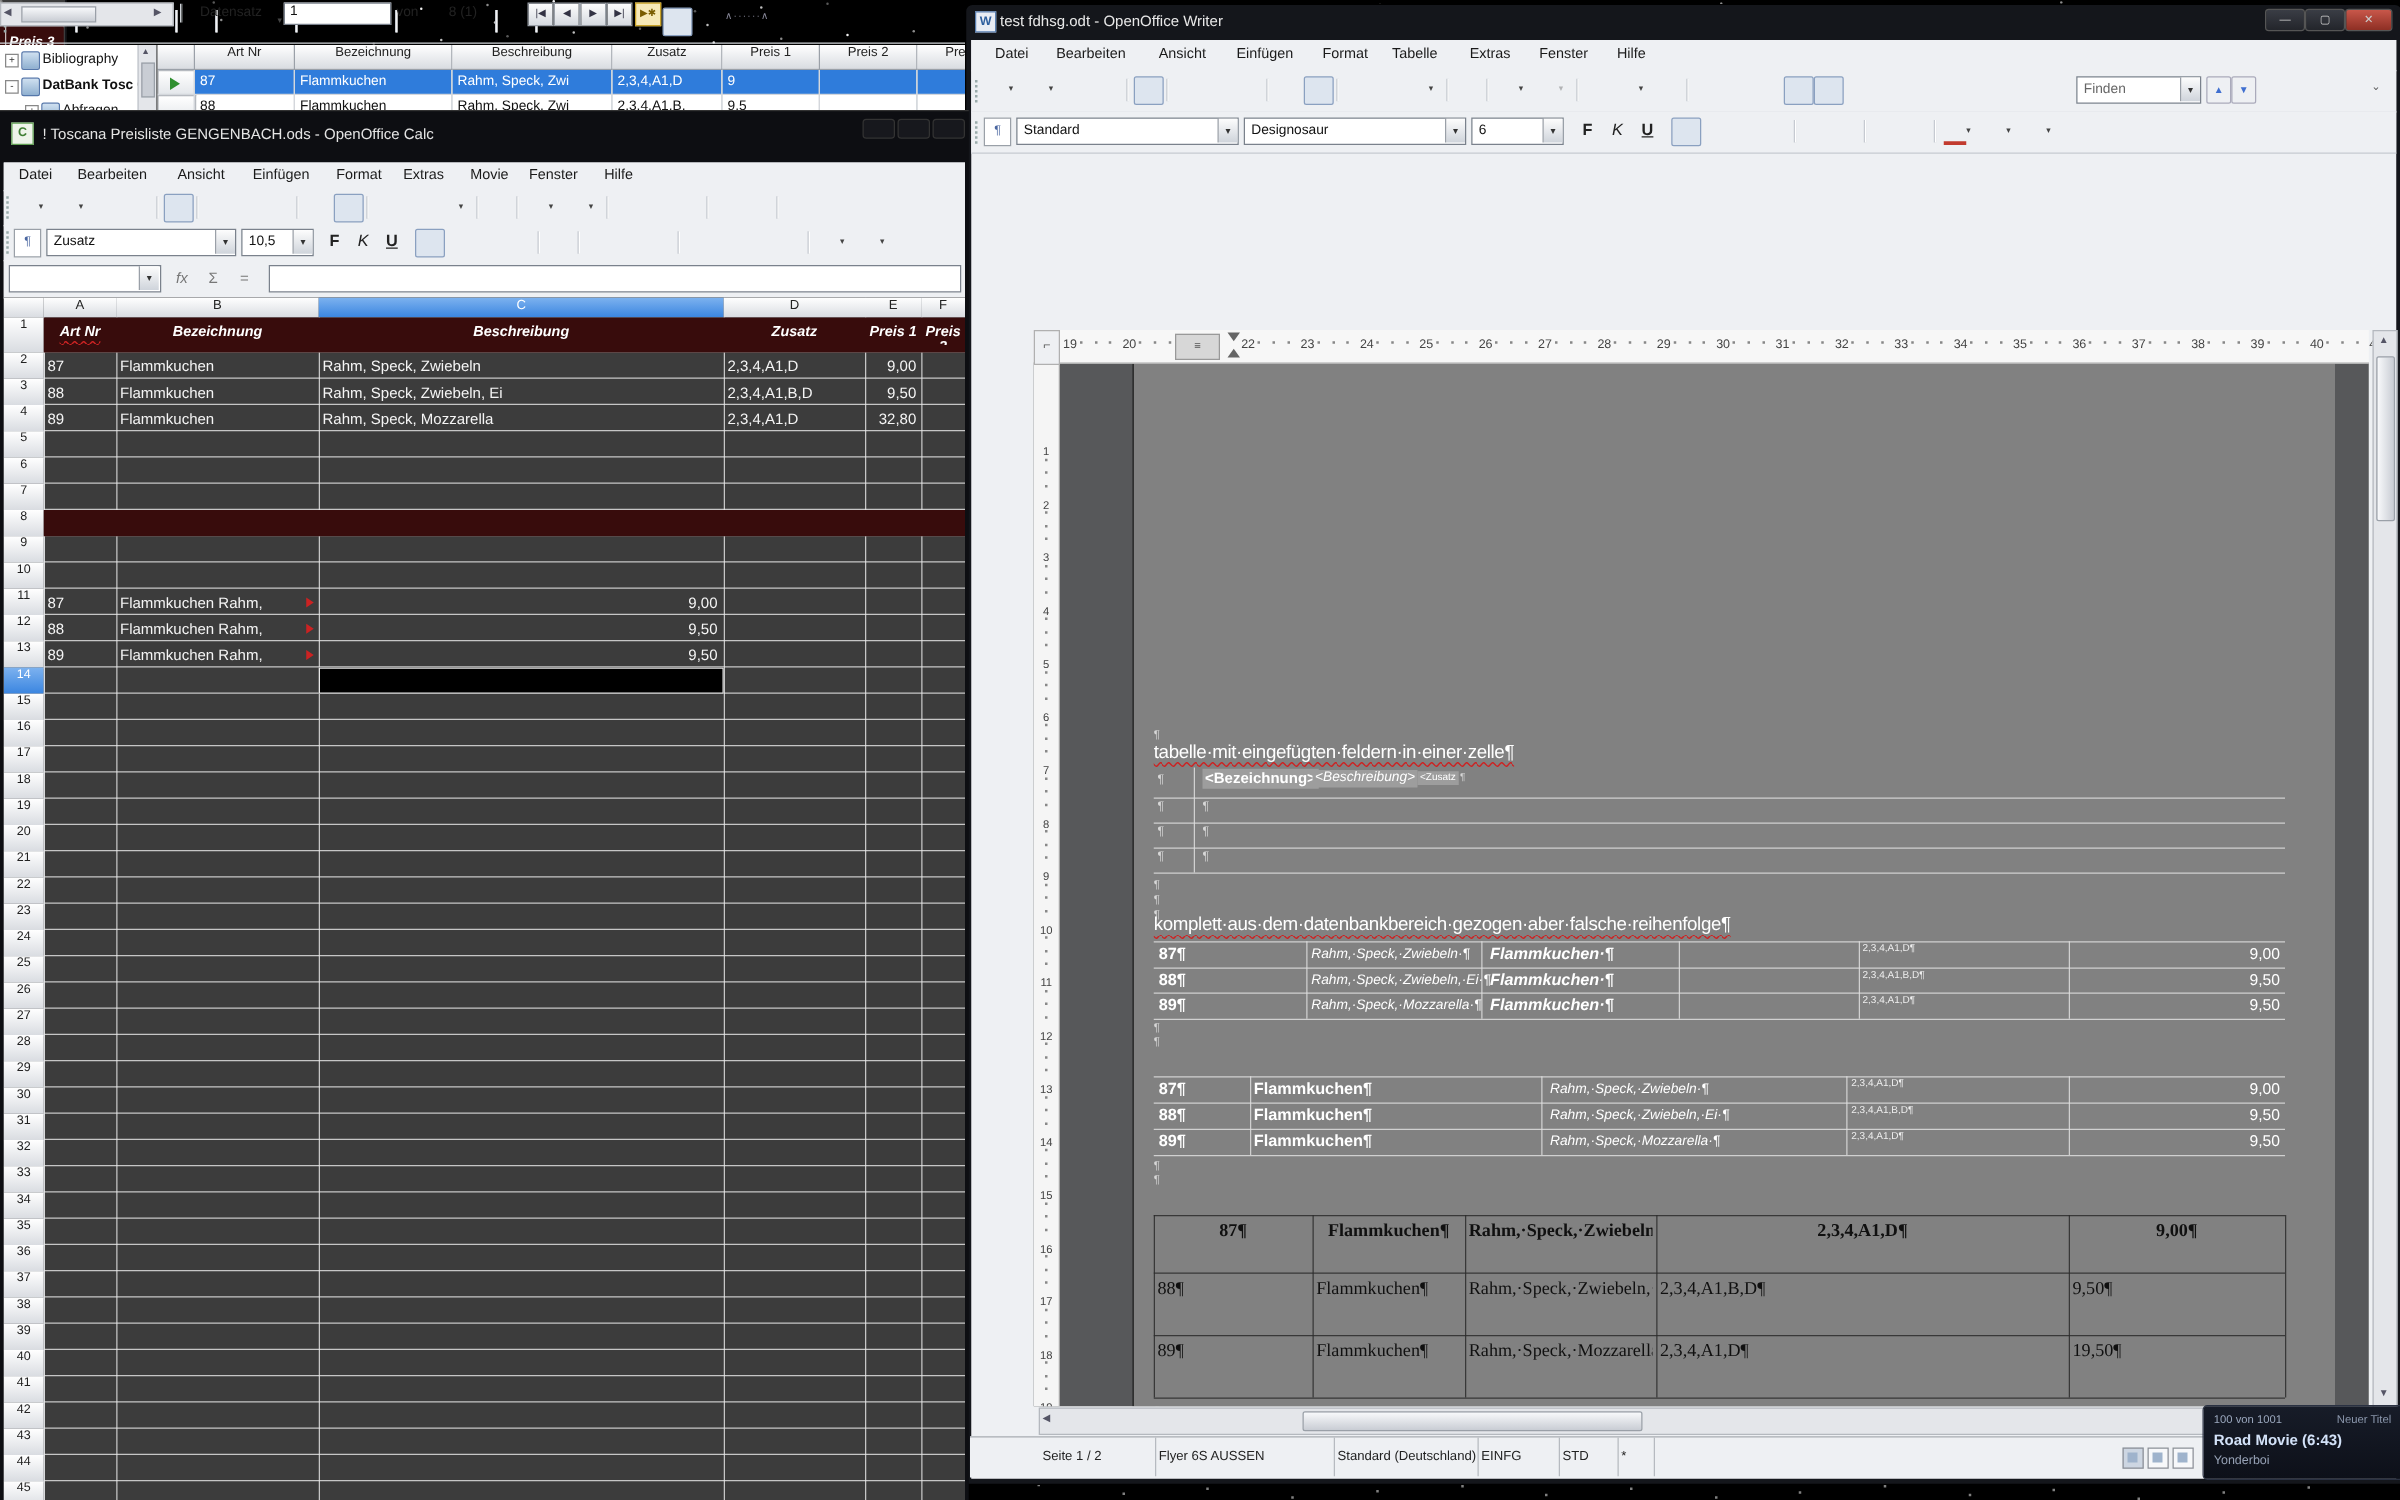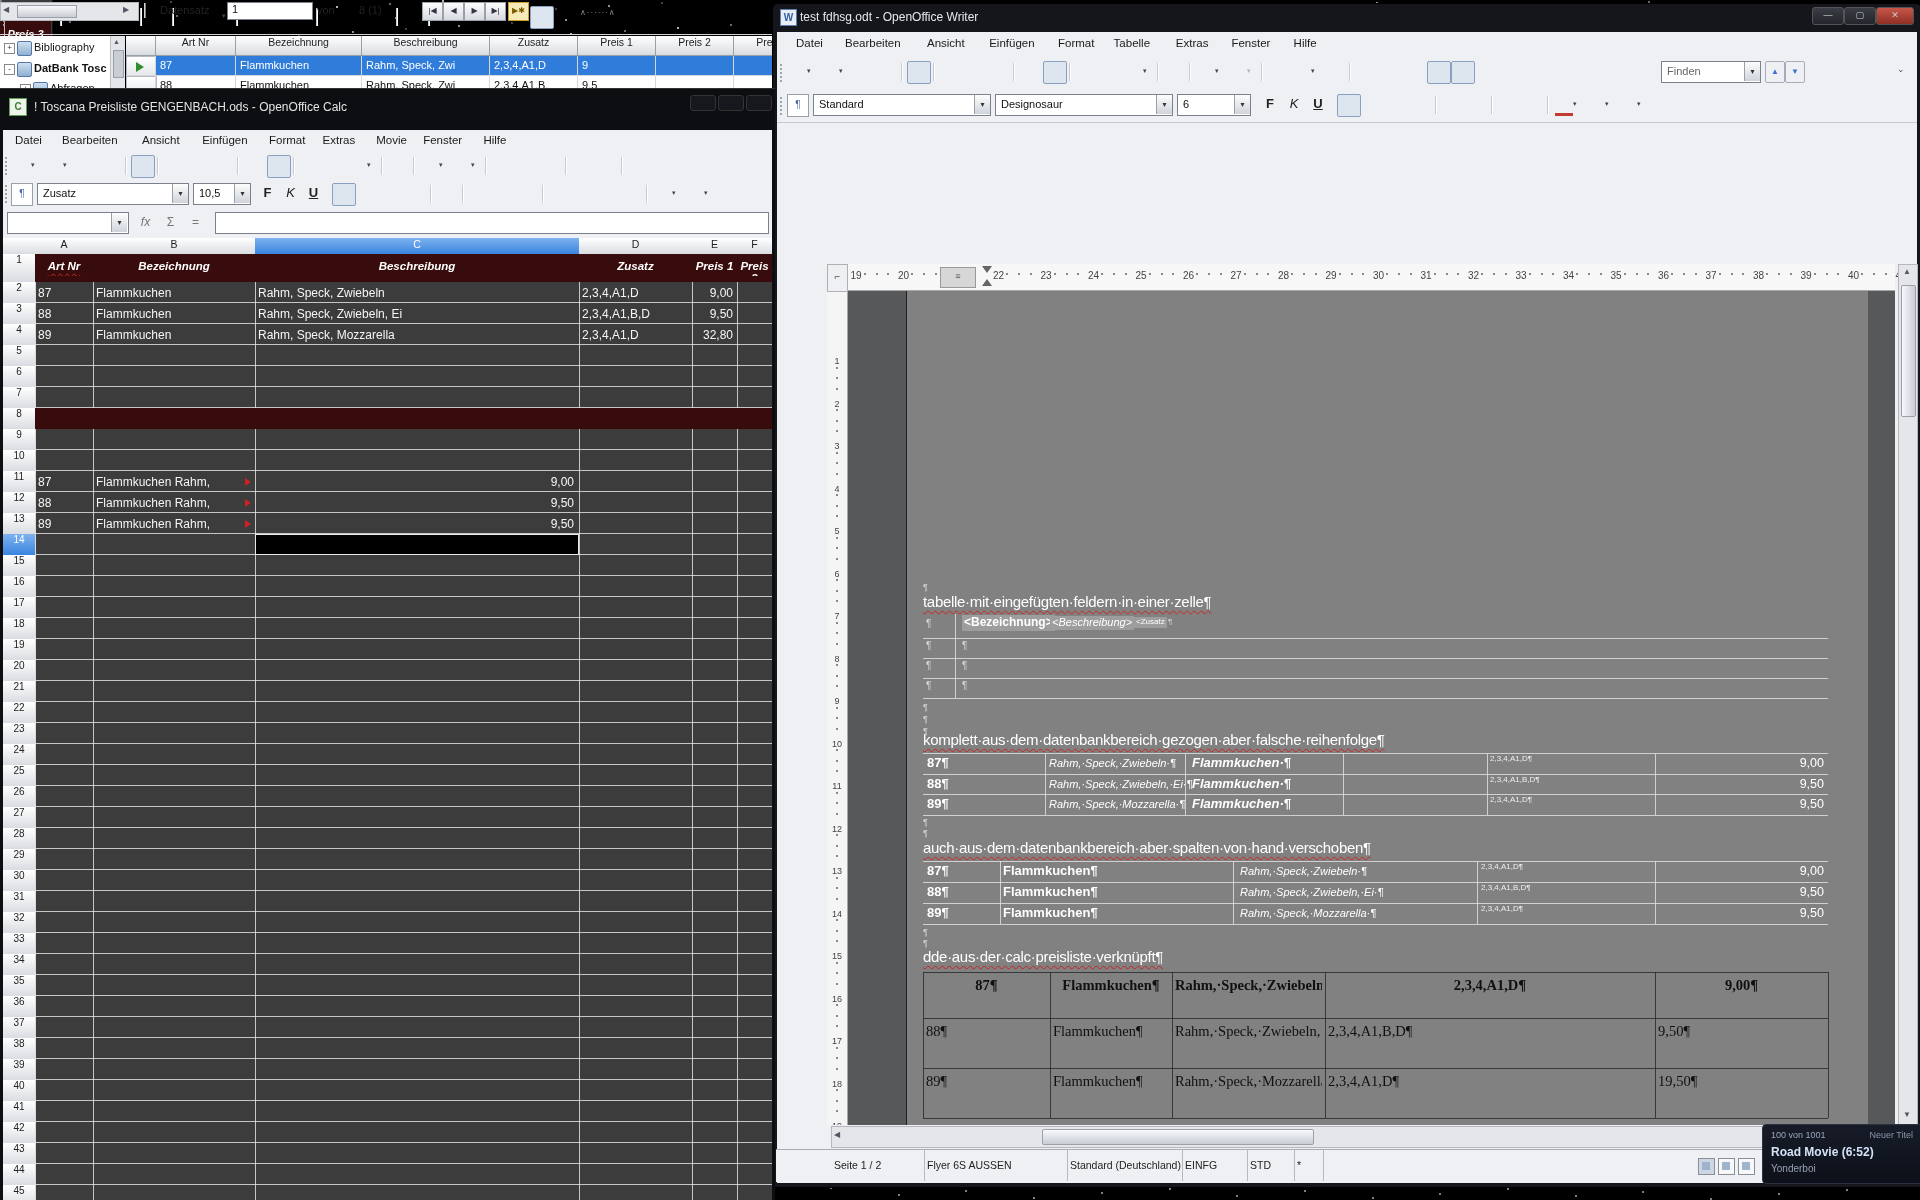--- a/index.html
+++ b/index.html
@@ -981,21 +981,21 @@
     <div style="position: absolute; left: 443px; top: 2px; width: 19px; height: 17px; border: 1px solid rgb(154, 160, 168); background: linear-gradient(rgb(253, 253, 253), rgb(214, 218, 224)); font-size: 8px; text-align: center; line-height: 16px; color: rgb(51, 51, 68);">◀</div>
     <div style="position: absolute; left: 464px; top: 2px; width: 19px; height: 17px; border: 1px solid rgb(154, 160, 168); background: linear-gradient(rgb(253, 253, 253), rgb(214, 218, 224)); font-size: 8px; text-align: center; line-height: 16px; color: rgb(51, 51, 68);">▶</div>
     <div style="position: absolute; left: 485px; top: 2px; width: 19px; height: 17px; border: 1px solid rgb(154, 160, 168); background: linear-gradient(rgb(253, 253, 253), rgb(214, 218, 224)); font-size: 8px; text-align: center; line-height: 16px; color: rgb(51, 51, 68);">▶|</div>
     <div style="position: absolute; left: 508px; top: 2px; width: 19px; height: 17px; border: 1px solid rgb(201, 162, 39); background: rgb(247, 233, 184); font-size: 8px; text-align: center; line-height: 16px; color: rgb(122, 92, 0);">▶✱</div>
     <div style="position: absolute; left: 580px; top: 8px; width: 60px; height: 8px; font-size: 8px; color: rgb(136, 136, 153); letter-spacing: 1px;">∧······∧</div>
   </div>
 
 <div id="overlayBox" class="a">
   <div class="t" style="left:8px;top:5px;font-size:9px;color:#9aa7bd;">100 von 1001</div>
   <div class="t" style="right:8px;top:5px;font-size:9px;color:#8a96ab;">Neuer Titel</div>
-  <div class="t" style="left:8px;top:20px;font-size:12px;font-weight:bold;color:#d3e2f8;">Road Movie (6:52)</div>
+  <div class="t" style="left:8px;top:20px;font-size:12px;font-weight:bold;color:#d3e2f8;">Road Movie (6:43)</div>
   <div class="t" style="left:8px;top:38px;font-size:10px;color:#96a1b5;">Yonderboi</div>
 </div>
 
 <div style="position: absolute; left: 827px; top: 264px; width: 1068px; height: 26px; background: rgb(247, 247, 247); border-bottom: 1px solid rgb(168, 168, 168); z-index: 25;">
     <div style="position: absolute; left: 19px; top: 6px; width: 20px; height: 12px; font-size: 10px; color: rgb(68, 68, 68); text-align: center;">19</div>
     <div style="position: absolute; left: 36.8px; top: 9px; width: 2px; height: 2px; background: rgb(136, 136, 136);"></div>
     <div style="position: absolute; left: 48.6px; top: 9px; width: 2px; height: 2px; background: rgb(136, 136, 136);"></div>
     <div style="position: absolute; left: 60.4px; top: 9px; width: 2px; height: 2px; background: rgb(136, 136, 136);"></div>
     <div style="position: absolute; left: 66.5px; top: 6px; width: 20px; height: 12px; font-size: 10px; color: rgb(68, 68, 68); text-align: center;">20</div>
     <div style="position: absolute; left: 84.3px; top: 9px; width: 2px; height: 2px; background: rgb(136, 136, 136);"></div>
@@ -1204,21 +1204,20 @@
       <div style="position: absolute; left: 285px; top: 485.6px; width: 140px; height: 16px; font-size: 13px; font-weight: bold; font-style: italic; color: rgb(255, 255, 255);">Flammkuchen·¶</div>
       <div style="position: absolute; left: 583px; top: 484.6px; width: 120px; height: 10px; font-size: 8px; color: rgb(239, 239, 239);">2,3,4,A1,B,D¶</div>
       <div style="position: absolute; left: 743px; top: 486.6px; width: 174px; height: 15px; font-size: 12.5px; color: rgb(255, 255, 255); text-align: right;">9,50</div>
       <div style="position: absolute; left: 20px; top: 506.2px; width: 100px; height: 16px; font-size: 13px; font-weight: bold; color: rgb(255, 255, 255);">89¶</div>
       <div style="position: absolute; left: 142px; top: 508.2px; width: 150px; height: 14px; font-size: 11px; font-style: italic; color: rgb(255, 255, 255);">Rahm,·Speck,·Mozzarella·¶</div>
       <div style="position: absolute; left: 285px; top: 506.2px; width: 140px; height: 16px; font-size: 13px; font-weight: bold; font-style: italic; color: rgb(255, 255, 255);">Flammkuchen·¶</div>
       <div style="position: absolute; left: 583px; top: 505.2px; width: 120px; height: 10px; font-size: 8px; color: rgb(239, 239, 239);">2,3,4,A1,D¶</div>
       <div style="position: absolute; left: 743px; top: 507.2px; width: 174px; height: 15px; font-size: 12.5px; color: rgb(255, 255, 255); text-align: right;">9,50</div>
       <div style="position: absolute; left: 16px; top: 527px; width: 12px; height: 12px; font-size: 9px; color: rgb(214, 214, 214);">¶</div>
       <div style="position: absolute; left: 16px; top: 538px; width: 12px; height: 12px; font-size: 9px; color: rgb(214, 214, 214);">¶</div>
-      <div class=" wavy" style="position: absolute; left: 16px; top: 549px; width: 900px; height: 20px; font-size: 15px; color: rgb(255, 255, 255); letter-spacing: -0.3px;">auch·aus·dem·datenbankbereich·aber·spalten·von·hand·verschoben¶</div>
       <div style="position: absolute; left: 16px; top: 571px; width: 905px; height: 1px; background: rgb(222, 222, 222); opacity: 0.85;"></div>
       <div style="position: absolute; left: 16px; top: 592px; width: 905px; height: 1px; background: rgb(222, 222, 222); opacity: 0.85;"></div>
       <div style="position: absolute; left: 16px; top: 613px; width: 905px; height: 1px; background: rgb(222, 222, 222); opacity: 0.85;"></div>
       <div style="position: absolute; left: 16px; top: 634px; width: 905px; height: 1px; background: rgb(222, 222, 222); opacity: 0.85;"></div>
       <div style="position: absolute; left: 93px; top: 571px; width: 1px; height: 63px; background: rgb(222, 222, 222); opacity: 0.85;"></div>
       <div style="position: absolute; left: 326px; top: 571px; width: 1px; height: 63px; background: rgb(222, 222, 222); opacity: 0.85;"></div>
       <div style="position: absolute; left: 570px; top: 571px; width: 1px; height: 63px; background: rgb(222, 222, 222); opacity: 0.85;"></div>
       <div style="position: absolute; left: 748px; top: 571px; width: 1px; height: 63px; background: rgb(222, 222, 222); opacity: 0.85;"></div>
       <div style="position: absolute; left: 20px; top: 573px; width: 60px; height: 16px; font-size: 13px; font-weight: bold; color: rgb(255, 255, 255);">87¶</div>
       <div style="position: absolute; left: 96px; top: 573px; width: 200px; height: 16px; font-size: 13px; font-weight: bold; color: rgb(255, 255, 255);">Flammkuchen¶</div>
@@ -1230,21 +1229,20 @@
       <div style="position: absolute; left: 333px; top: 596px; width: 220px; height: 14px; font-size: 11px; font-style: italic; color: rgb(255, 255, 255);">Rahm,·Speck,·Zwiebeln,·Ei·¶</div>
       <div style="position: absolute; left: 574px; top: 593px; width: 120px; height: 10px; font-size: 8px; color: rgb(239, 239, 239);">2,3,4,A1,B,D¶</div>
       <div style="position: absolute; left: 743px; top: 595px; width: 174px; height: 15px; font-size: 12.5px; color: rgb(255, 255, 255); text-align: right;">9,50</div>
       <div style="position: absolute; left: 20px; top: 615px; width: 60px; height: 16px; font-size: 13px; font-weight: bold; color: rgb(255, 255, 255);">89¶</div>
       <div style="position: absolute; left: 96px; top: 615px; width: 200px; height: 16px; font-size: 13px; font-weight: bold; color: rgb(255, 255, 255);">Flammkuchen¶</div>
       <div style="position: absolute; left: 333px; top: 617px; width: 220px; height: 14px; font-size: 11px; font-style: italic; color: rgb(255, 255, 255);">Rahm,·Speck,·Mozzarella·¶</div>
       <div style="position: absolute; left: 574px; top: 614px; width: 120px; height: 10px; font-size: 8px; color: rgb(239, 239, 239);">2,3,4,A1,D¶</div>
       <div style="position: absolute; left: 743px; top: 616px; width: 174px; height: 15px; font-size: 12.5px; color: rgb(255, 255, 255); text-align: right;">9,50</div>
       <div style="position: absolute; left: 16px; top: 637px; width: 12px; height: 12px; font-size: 9px; color: rgb(214, 214, 214);">¶</div>
       <div style="position: absolute; left: 16px; top: 648px; width: 12px; height: 12px; font-size: 9px; color: rgb(214, 214, 214);">¶</div>
-      <div class=" wavy" style="position: absolute; left: 16px; top: 658px; width: 900px; height: 20px; font-size: 15px; color: rgb(255, 255, 255); letter-spacing: -0.3px;">dde·aus·der·calc·preisliste·verknüpft¶</div>
       <div style="position: absolute; left: 16px; top: 682px; width: 905px; height: 1px; background: rgb(43, 43, 43); opacity: 0.85;"></div>
       <div style="position: absolute; left: 16px; top: 728px; width: 905px; height: 1px; background: rgb(43, 43, 43); opacity: 0.85;"></div>
       <div style="position: absolute; left: 16px; top: 778px; width: 905px; height: 1px; background: rgb(43, 43, 43); opacity: 0.85;"></div>
       <div style="position: absolute; left: 16px; top: 828px; width: 905px; height: 1px; background: rgb(43, 43, 43); opacity: 0.85;"></div>
       <div style="position: absolute; left: 16px; top: 682px; width: 1px; height: 146px; background: rgb(43, 43, 43); opacity: 0.85;"></div>
       <div style="position: absolute; left: 143px; top: 682px; width: 1px; height: 146px; background: rgb(43, 43, 43); opacity: 0.85;"></div>
       <div style="position: absolute; left: 265px; top: 682px; width: 1px; height: 146px; background: rgb(43, 43, 43); opacity: 0.85;"></div>
       <div style="position: absolute; left: 418px; top: 682px; width: 1px; height: 146px; background: rgb(43, 43, 43); opacity: 0.85;"></div>
       <div style="position: absolute; left: 748px; top: 682px; width: 1px; height: 146px; background: rgb(43, 43, 43); opacity: 0.85;"></div>
       <div style="position: absolute; left: 921px; top: 682px; width: 1px; height: 146px; background: rgb(43, 43, 43); opacity: 0.85;"></div>

